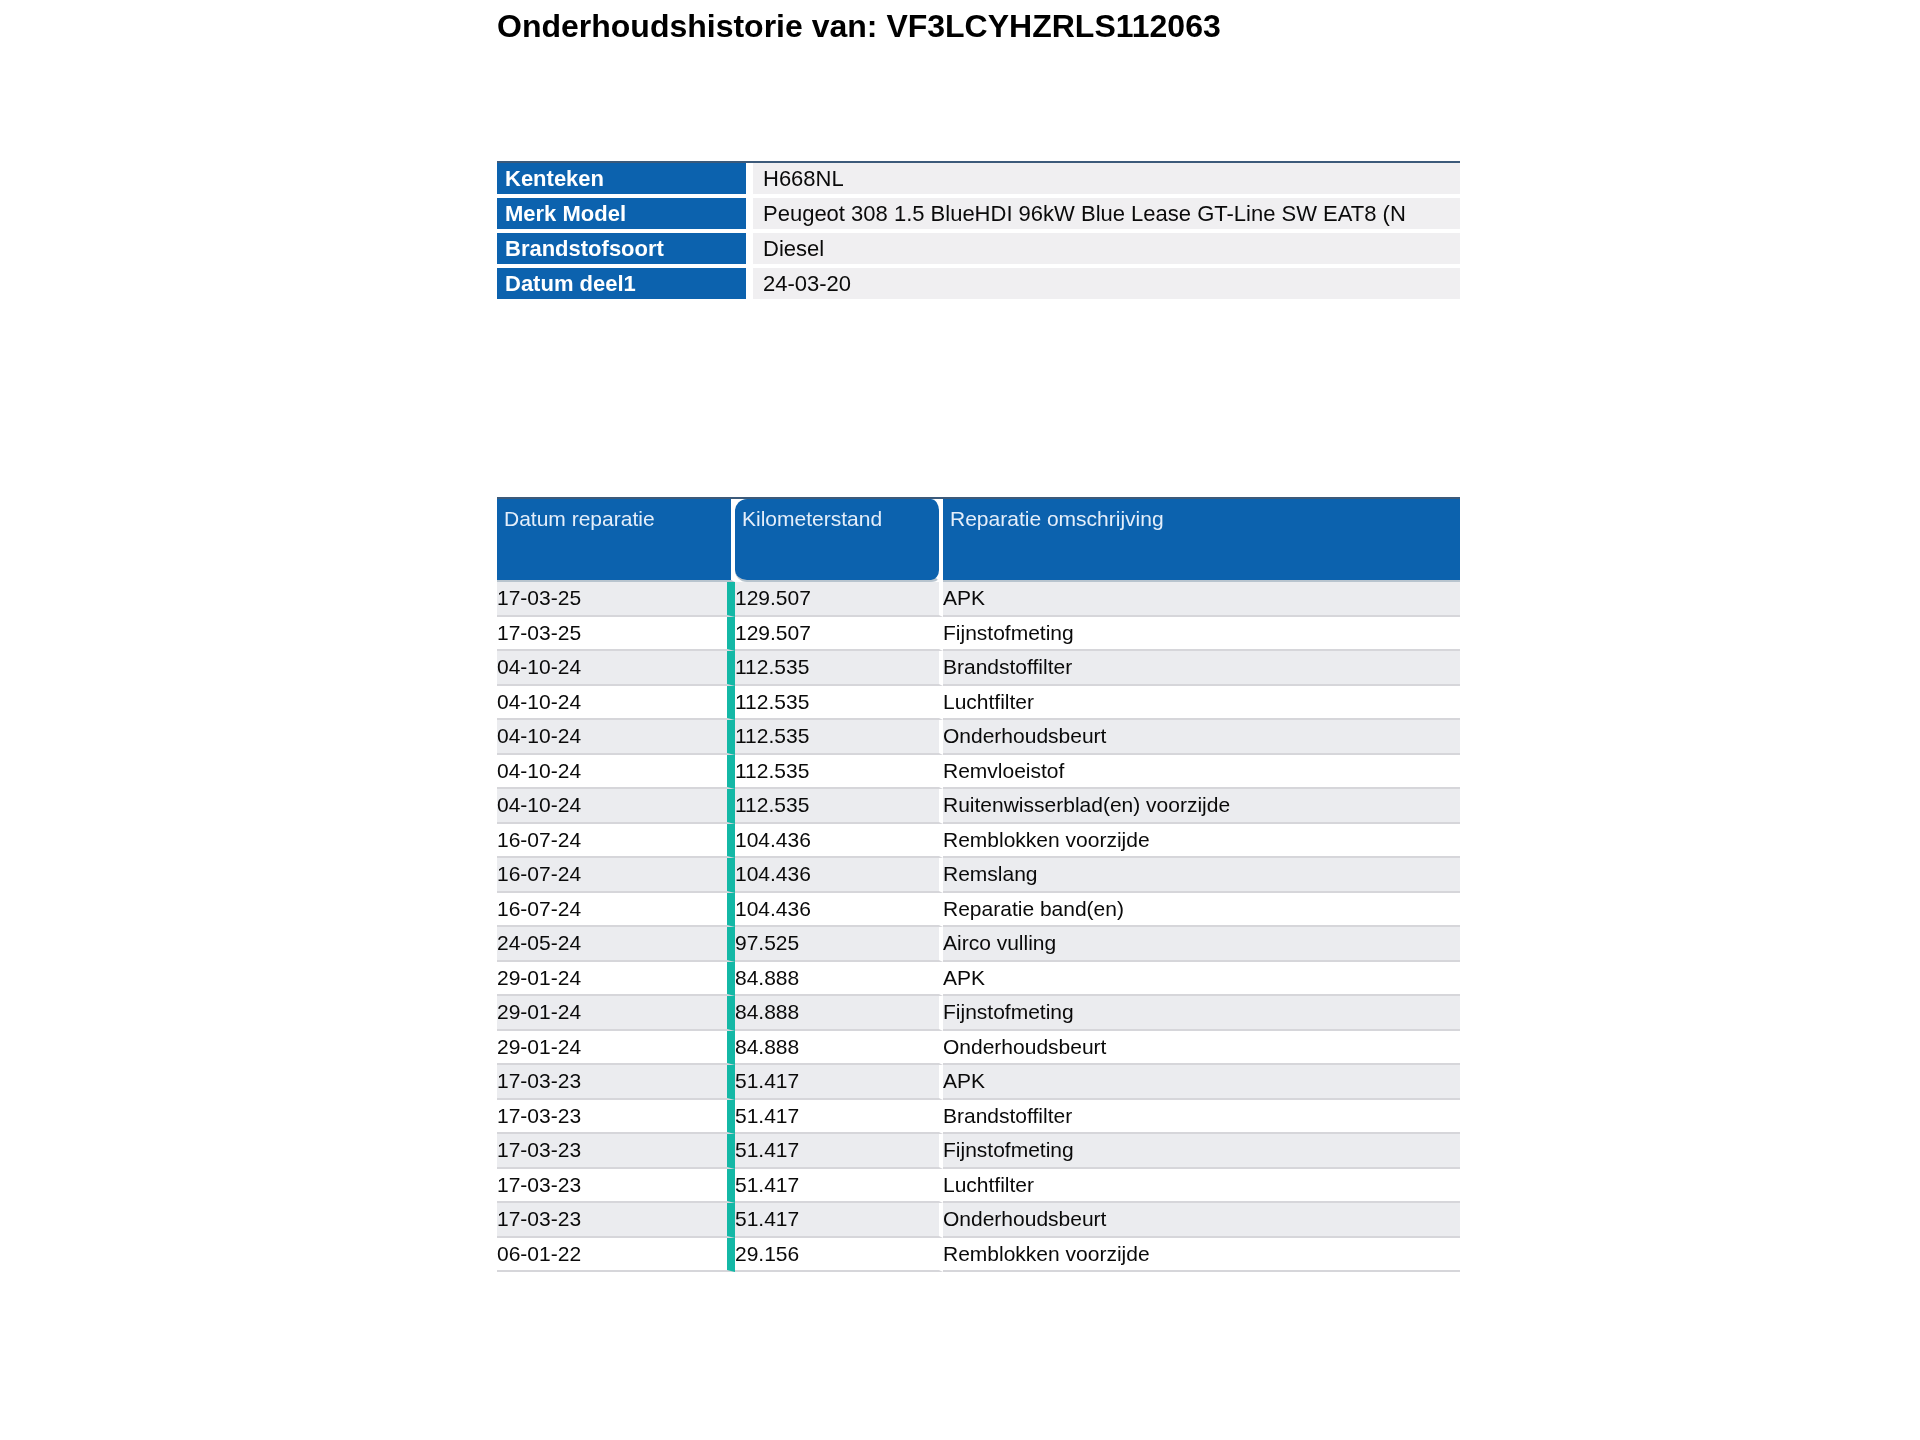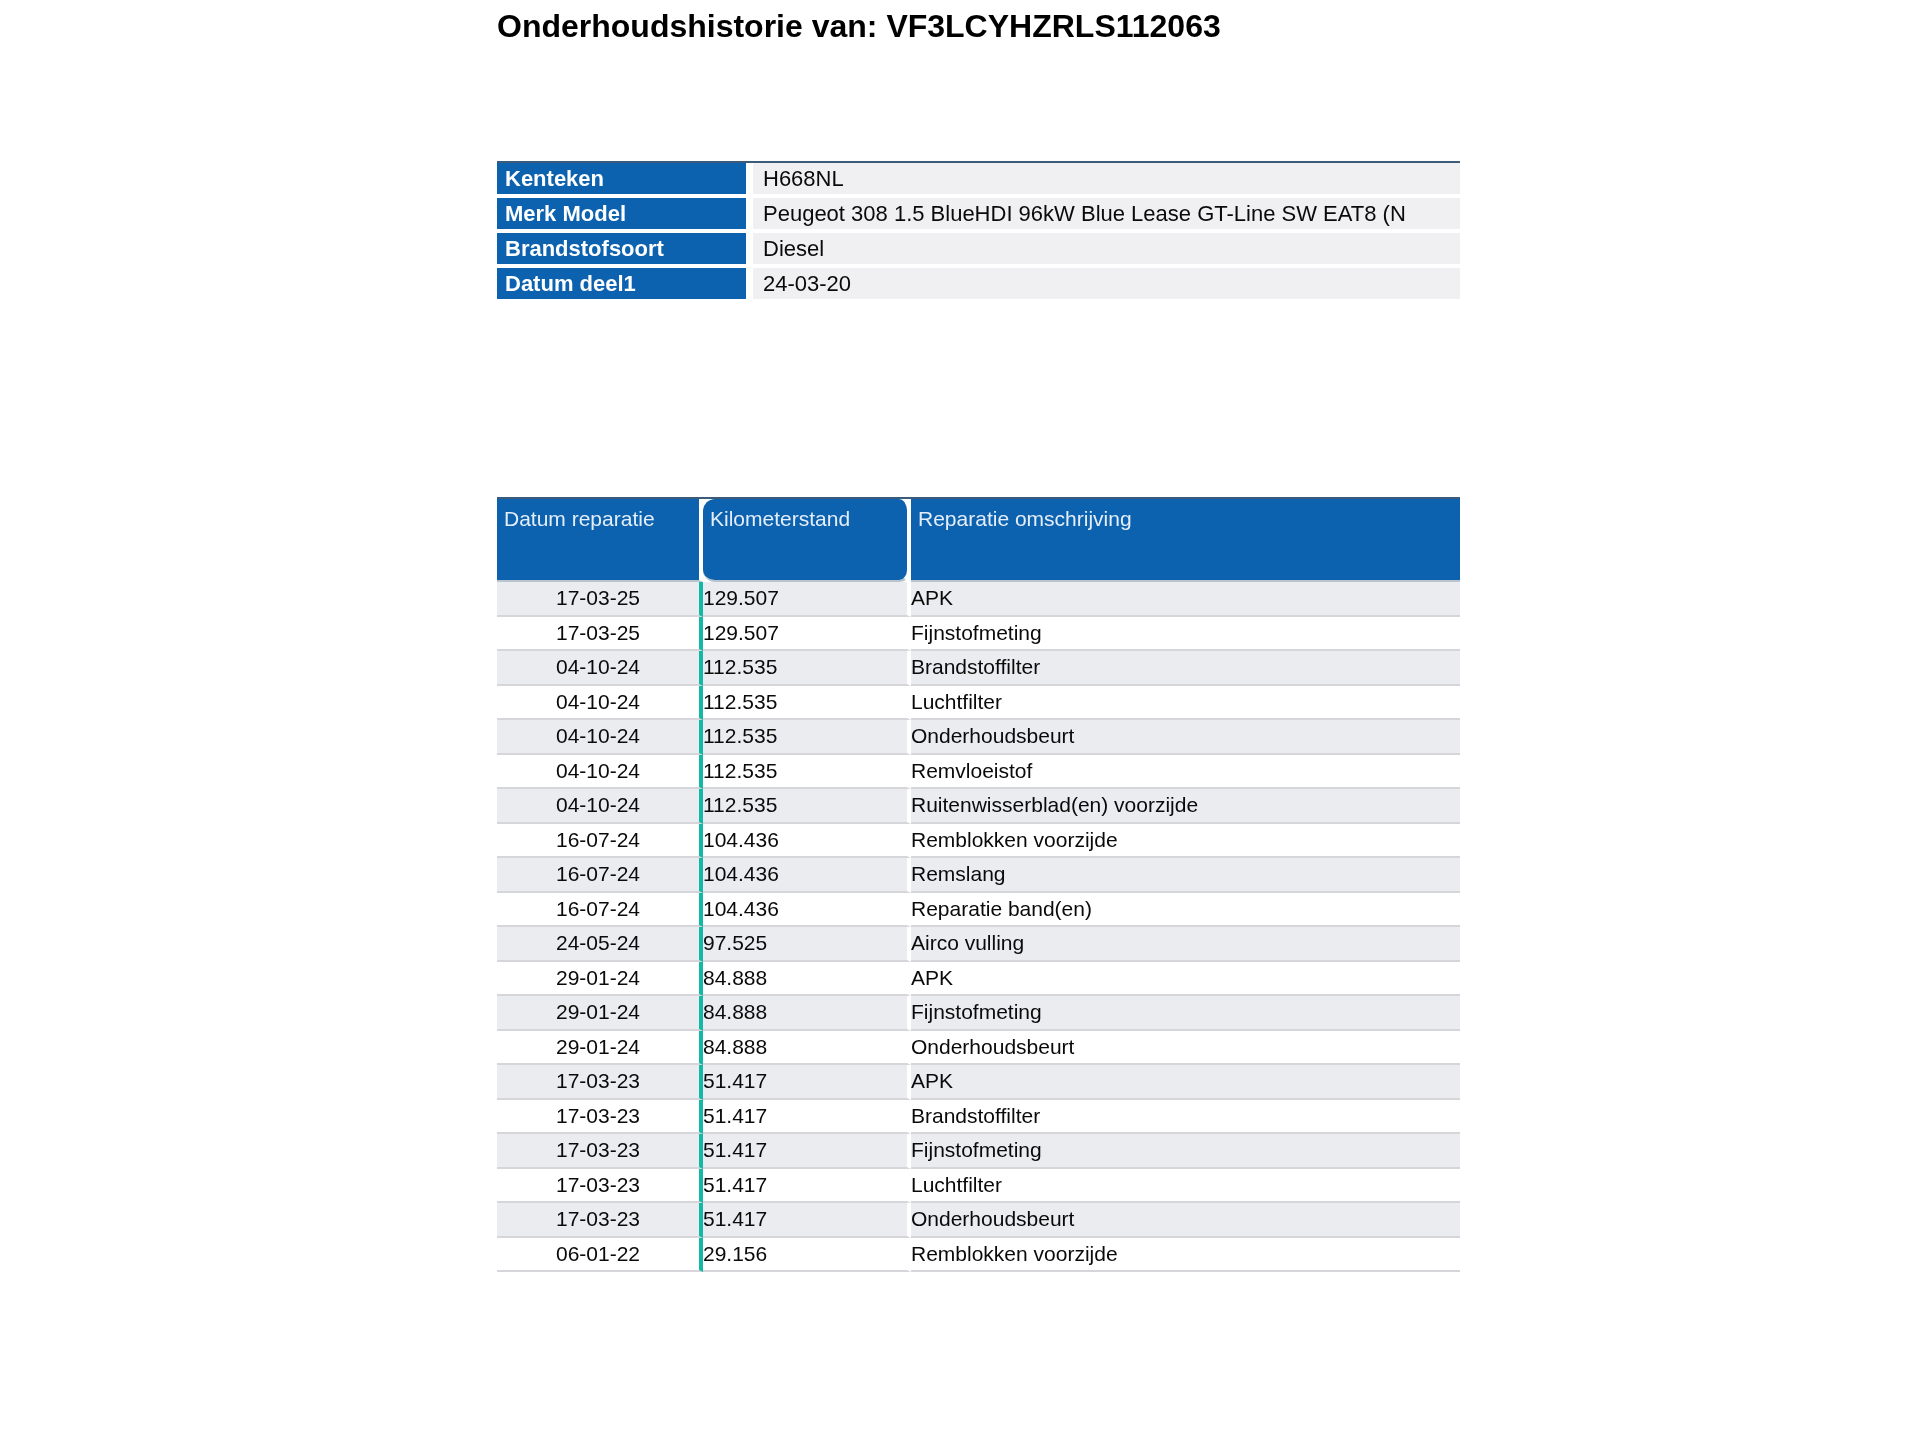--- a/index.html
+++ b/index.html
@@ -29,27 +29,27 @@
   }
 
   
   .repairs { margin-top: 194px; border-top: 2px solid #3c5a7a; }
   .repairs th {
     height: 83px; background: var(--blue); color: #e4eefa; font-weight: normal;
     font-size: 21px; text-align: left; vertical-align: top;
     padding: 8px 0 0 7px; border-bottom: 2px solid #b8c4ce; white-space: nowrap;
     overflow: hidden;
   }
-  .repairs th.c1 { width: 206px; border-right: 4px solid #ffffff; }
+  .repairs th.c1 { width: 238px; border-right: 4px solid #ffffff; }
   .repairs th.c2 { width: 208px; border-right: 4px solid #ffffff; border-radius: 12px; }
   .repairs td {
     height: 34.5px; font-size: 21px; color: #0a0a0a; vertical-align: middle;
     border-bottom: 2px solid #d6d6da; white-space: nowrap; overflow: hidden;
   }
-  .repairs td.c1 { padding-left: 0; border-right: 4px solid #14b8a6; text-align: center; }
+  .repairs td.c1 { padding-left: 0; border-right: 8px solid #14b8a6; }
   .repairs td.c2 { border-right: 4px solid #ffffff; }
   .repairs td.c3 { padding-left: 0; }
   .repairs tbody tr:nth-child(odd) td { background: #ebecef; }
   .repairs tbody tr:nth-child(even) td { background: #ffffff; }
 </style>
 </head>
 <body>
 
 <div class="page">
 

